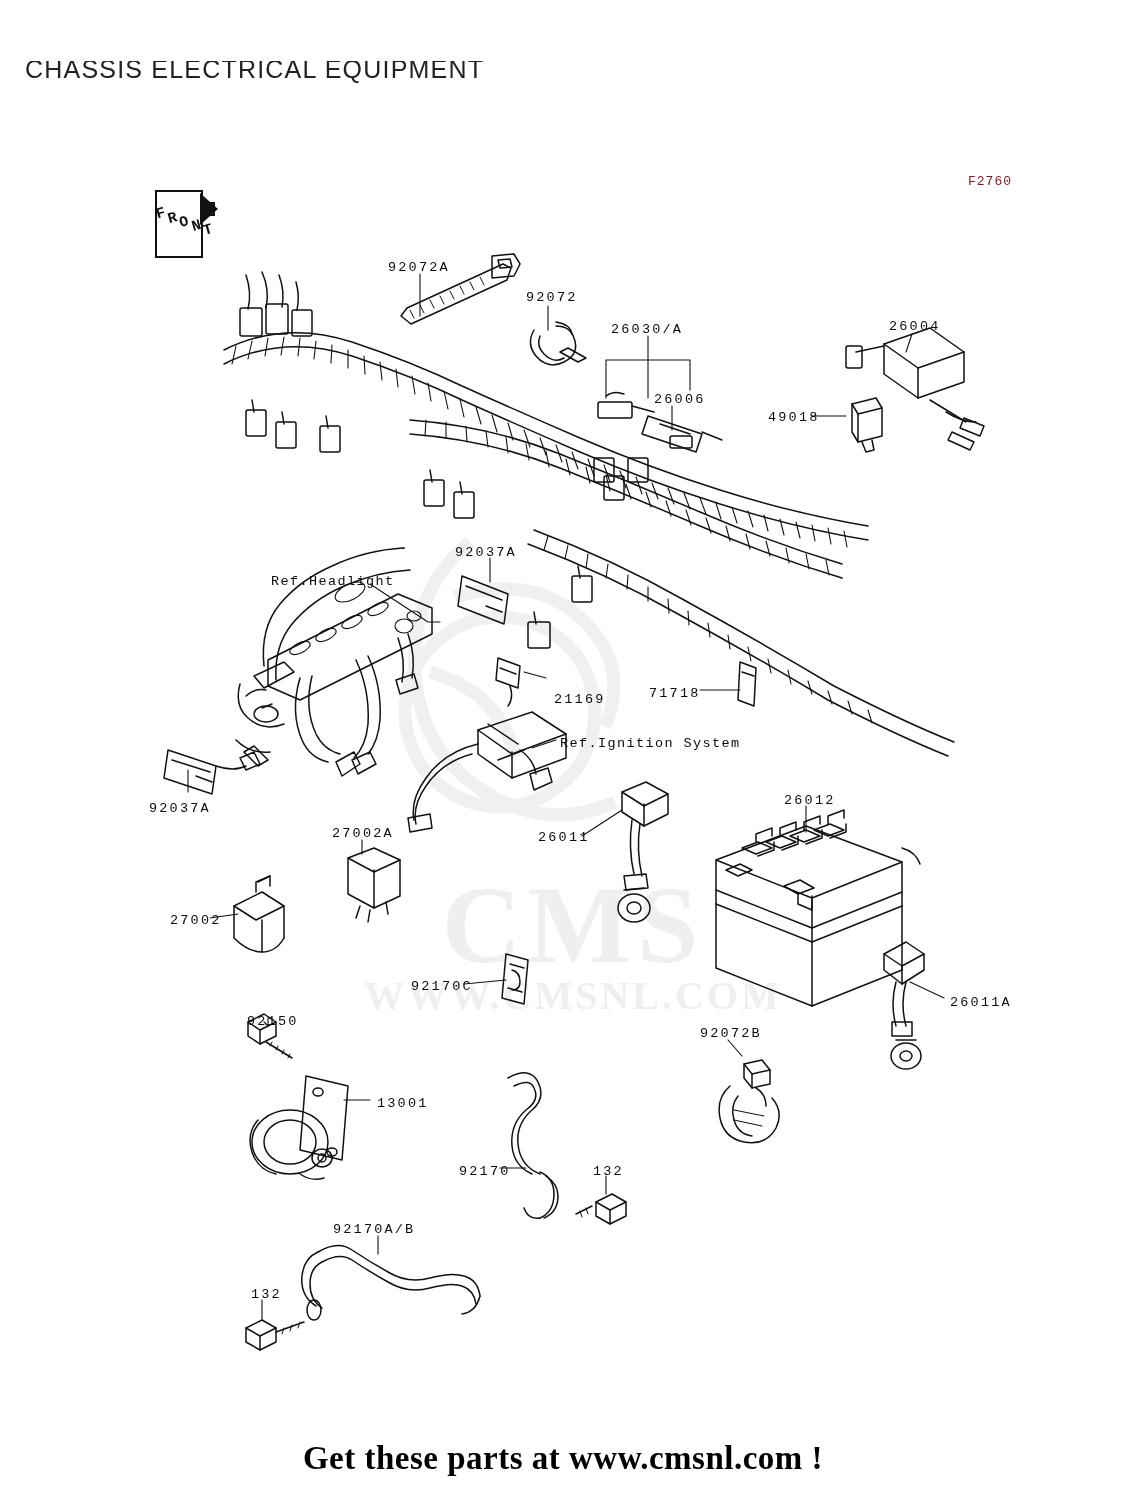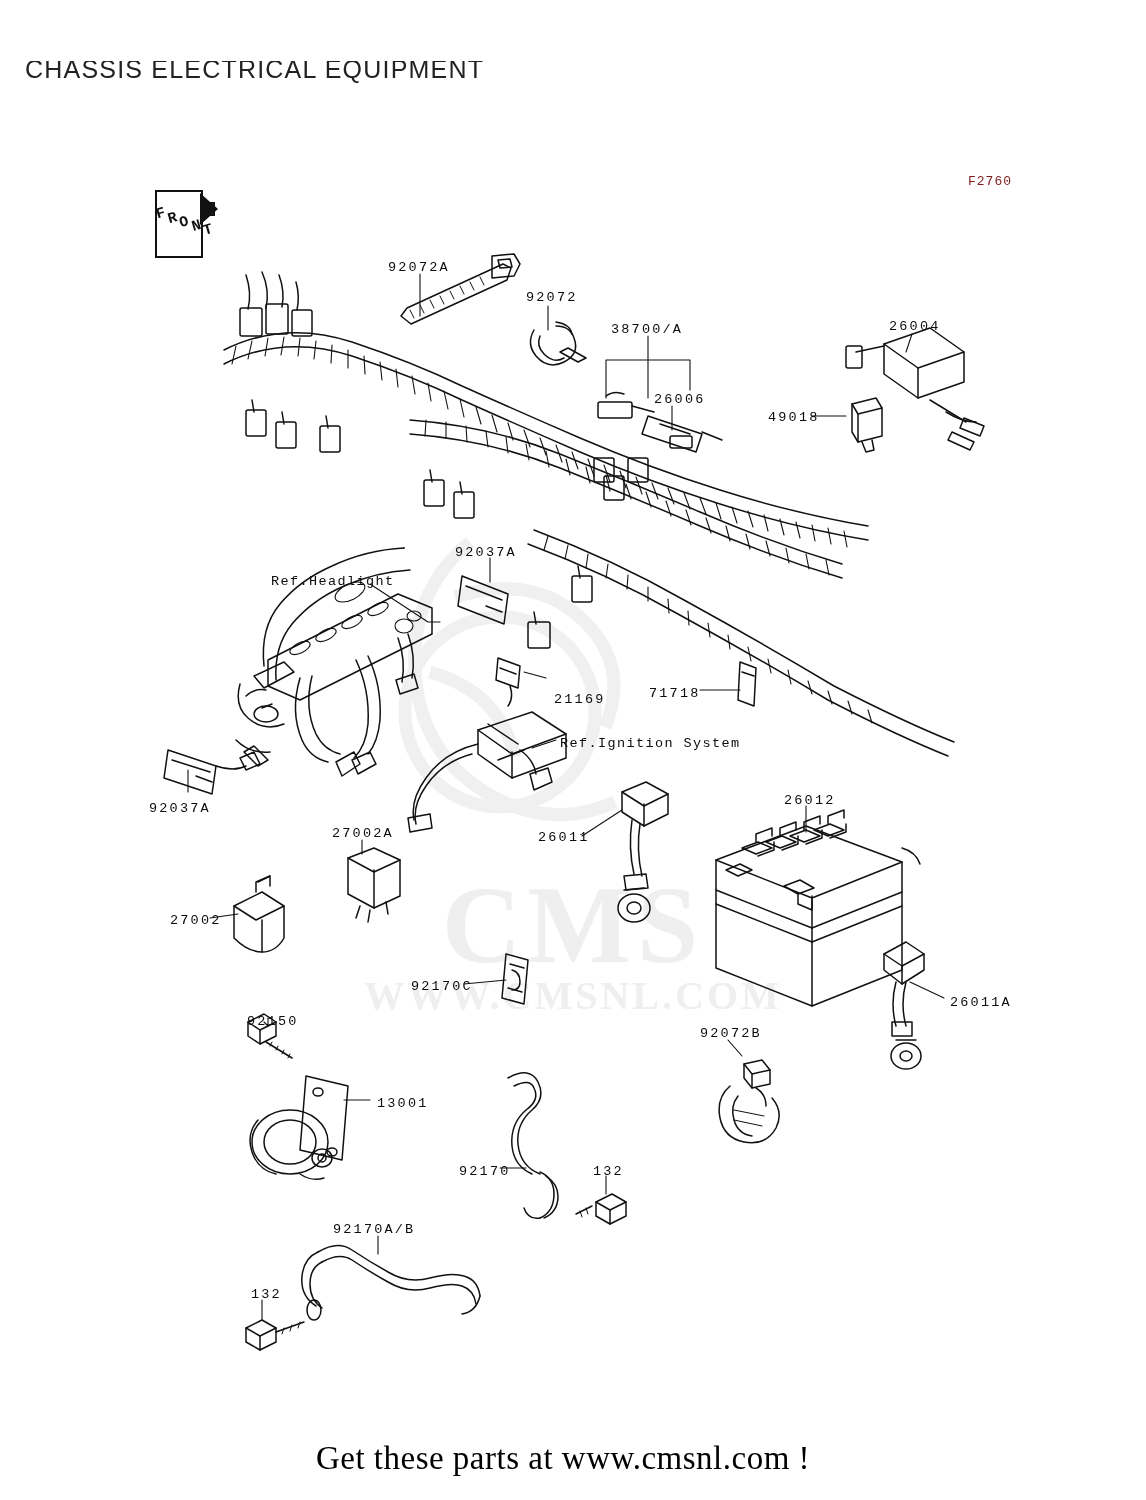--- a/index.html
+++ b/index.html
@@ -40,21 +40,21 @@
   }
   .wm-cms{top:790px;font-size:110px;letter-spacing:6px;}
   .wm-url{top:900px;font-size:40px;letter-spacing:3px;}
 
   
   .front-badge{position:absolute;left:144px;top:185px;width:80px;height:85px;}
 
   
   .footer{
     position:absolute;left:0;top:1440px;width:1126px;text-align:center;
-    font-family:"Liberation Serif",serif;font-weight:400;font-size:33px;color:#000;
+    font-family:"Liberation Serif",serif;font-weight:700;font-size:33px;color:#000;
     letter-spacing:0.5px;
   }
 </style>
 </head>
 <body>
 
 <div class="page-title">CHASSIS ELECTRICAL EQUIPMENT</div>
 <div class="title-rule"></div>
 <div class="fig-code">F2760</div>
 
@@ -518,21 +518,21 @@
       <path d="M262 1240 l 0 20"></path>
     </g>
 
   </g>
 </svg>
 </div>
 
 <div id="callout-layer">
     <div class="lbl" style="left: 388px; top: 260px;">92072A</div>
     <div class="lbl" style="left: 526px; top: 290px;">92072</div>
-    <div class="lbl" style="left: 611px; top: 322px;">38700/A</div>
+    <div class="lbl" style="left: 611px; top: 322px;">26030/A</div>
     <div class="lbl" style="left: 654px; top: 392px;">26006</div>
     <div class="lbl" style="left: 889px; top: 319px;">26004</div>
     <div class="lbl" style="left: 768px; top: 410px;">49018</div>
     <div class="lbl" style="left: 455px; top: 545px;">92037A</div>
     <div class="lbl ref" style="left: 271px; top: 574px;">Ref.Headlight</div>
     <div class="lbl" style="left: 554px; top: 672px; margin-top: 20px;">21169</div>
     <div class="lbl" style="left: 649px; top: 686px;">71718</div>
     <div class="lbl ref" style="left: 560px; top: 736px;">Ref.Ignition System</div>
     <div class="lbl" style="left: 149px; top: 801px;">92037A</div>
     <div class="lbl" style="left: 784px; top: 793px;">26012</div>

